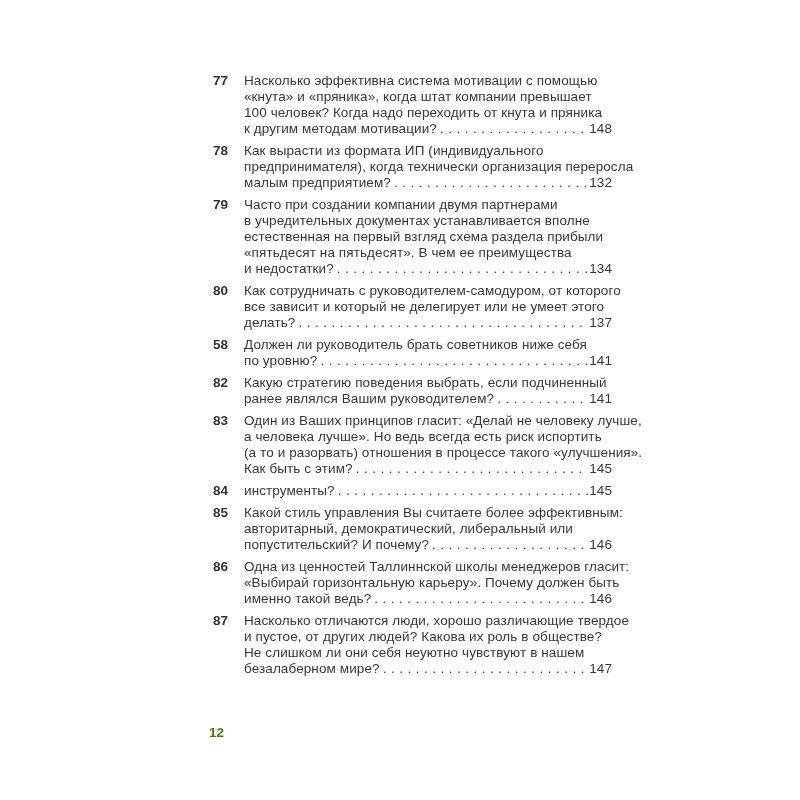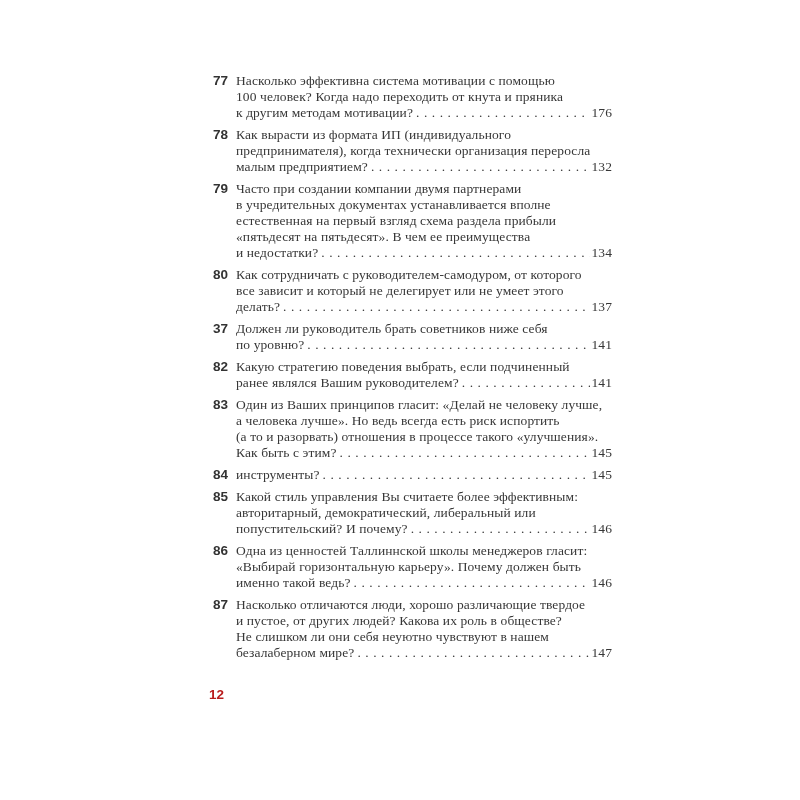--- a/index.html
+++ b/index.html
@@ -30,23 +30,22 @@
     flex: 0 0 28px;
     width: 28px;
     text-align: right;
     font-weight: bold;
     font-size: 13.5px;
     line-height: 16px;
     color: #333333;
   }
   .body {
     flex: 1 1 auto;
-    margin-left: 8px;
+    margin-left: 16px;
     min-width: 0;
-    font-family: Liberation Serif, serif;
   }
   .line {
     font-size: 13.5px;
     line-height: 16px;
     white-space: nowrap;
     letter-spacing: 0.1px;
   }
   .line.last {
     display: flex;
     align-items: baseline;
@@ -67,40 +66,41 @@
     letter-spacing: 4.5px;
     color: #3c3c3c;
   }
   .pg {
     flex: 0 0 auto;
     white-space: nowrap;
   }
   .folio {
     position: absolute;
     left: 209px;
-    top: 687px;
+    top: 725px;
     font-weight: bold;
     font-size: 13.5px;
-    color: #b91c1c;
+    color: #4d7c0f;
   }
 </style>
 </head>
 <body>
 
 <div class="page">
   <div class="toc-list" id="toc-list">
       <div class="toc-item">
         <div class="num">77</div>
         <div class="body">
           <div class="line">Насколько эффективна система мотивации с помощью</div>
+          <div class="line">«кнута» и «пряника», когда штат компании превышает</div>
           <div class="line">100 человек? Когда надо переходить от кнута и пряника</div>
           <div class="line last">
             <span class="txt">к другим методам мотивации?</span>
             <span class="dots"></span>
-            <span class="pg">176</span>
+            <span class="pg">148</span>
           </div>
         </div>
       </div>
       <div class="toc-item">
         <div class="num">78</div>
         <div class="body">
           <div class="line">Как вырасти из формата ИП (индивидуального</div>
           <div class="line">предпринимателя), когда технически организация переросла</div>
           <div class="line last">
             <span class="txt">малым предприятием?</span>
@@ -129,21 +129,21 @@
           <div class="line">Как сотрудничать с руководителем-самодуром, от которого</div>
           <div class="line">все зависит и который не делегирует или не умеет этого</div>
           <div class="line last">
             <span class="txt">делать?</span>
             <span class="dots"></span>
             <span class="pg">137</span>
           </div>
         </div>
       </div>
       <div class="toc-item">
-        <div class="num">37</div>
+        <div class="num">58</div>
         <div class="body">
           <div class="line">Должен ли руководитель брать советников ниже себя</div>
           <div class="line last">
             <span class="txt">по уровню?</span>
             <span class="dots"></span>
             <span class="pg">141</span>
           </div>
         </div>
       </div>
       <div class="toc-item">

